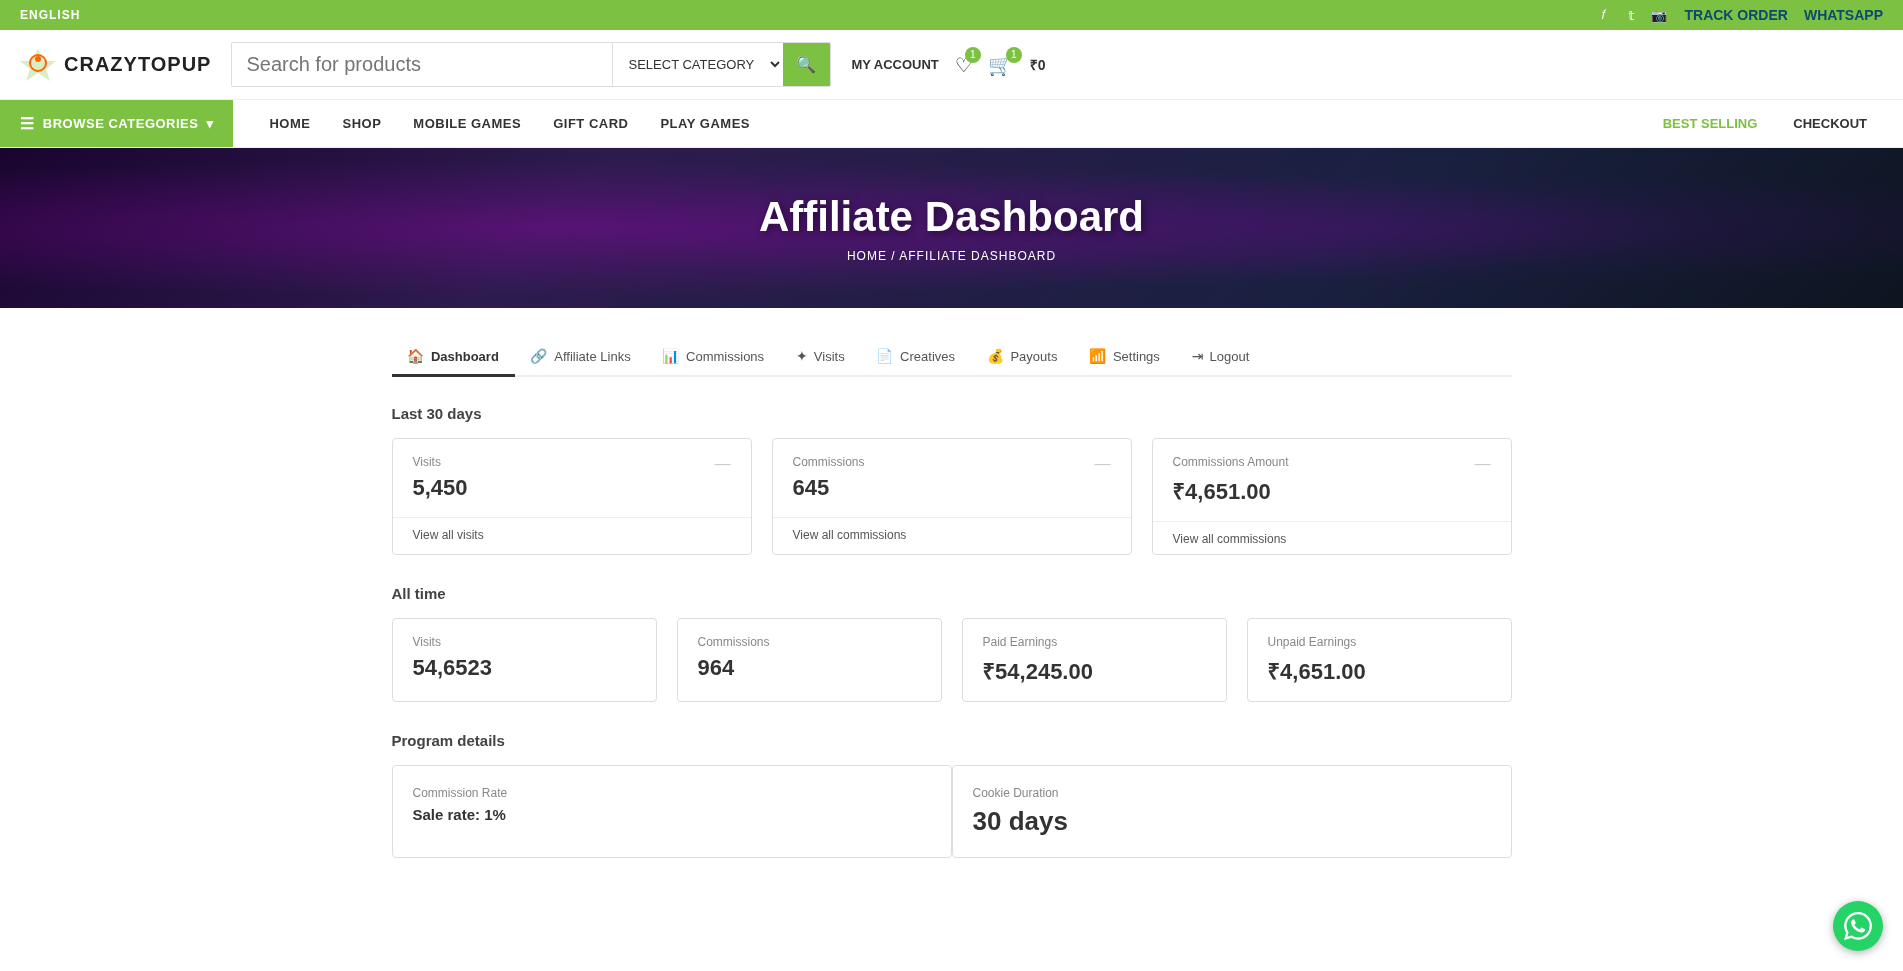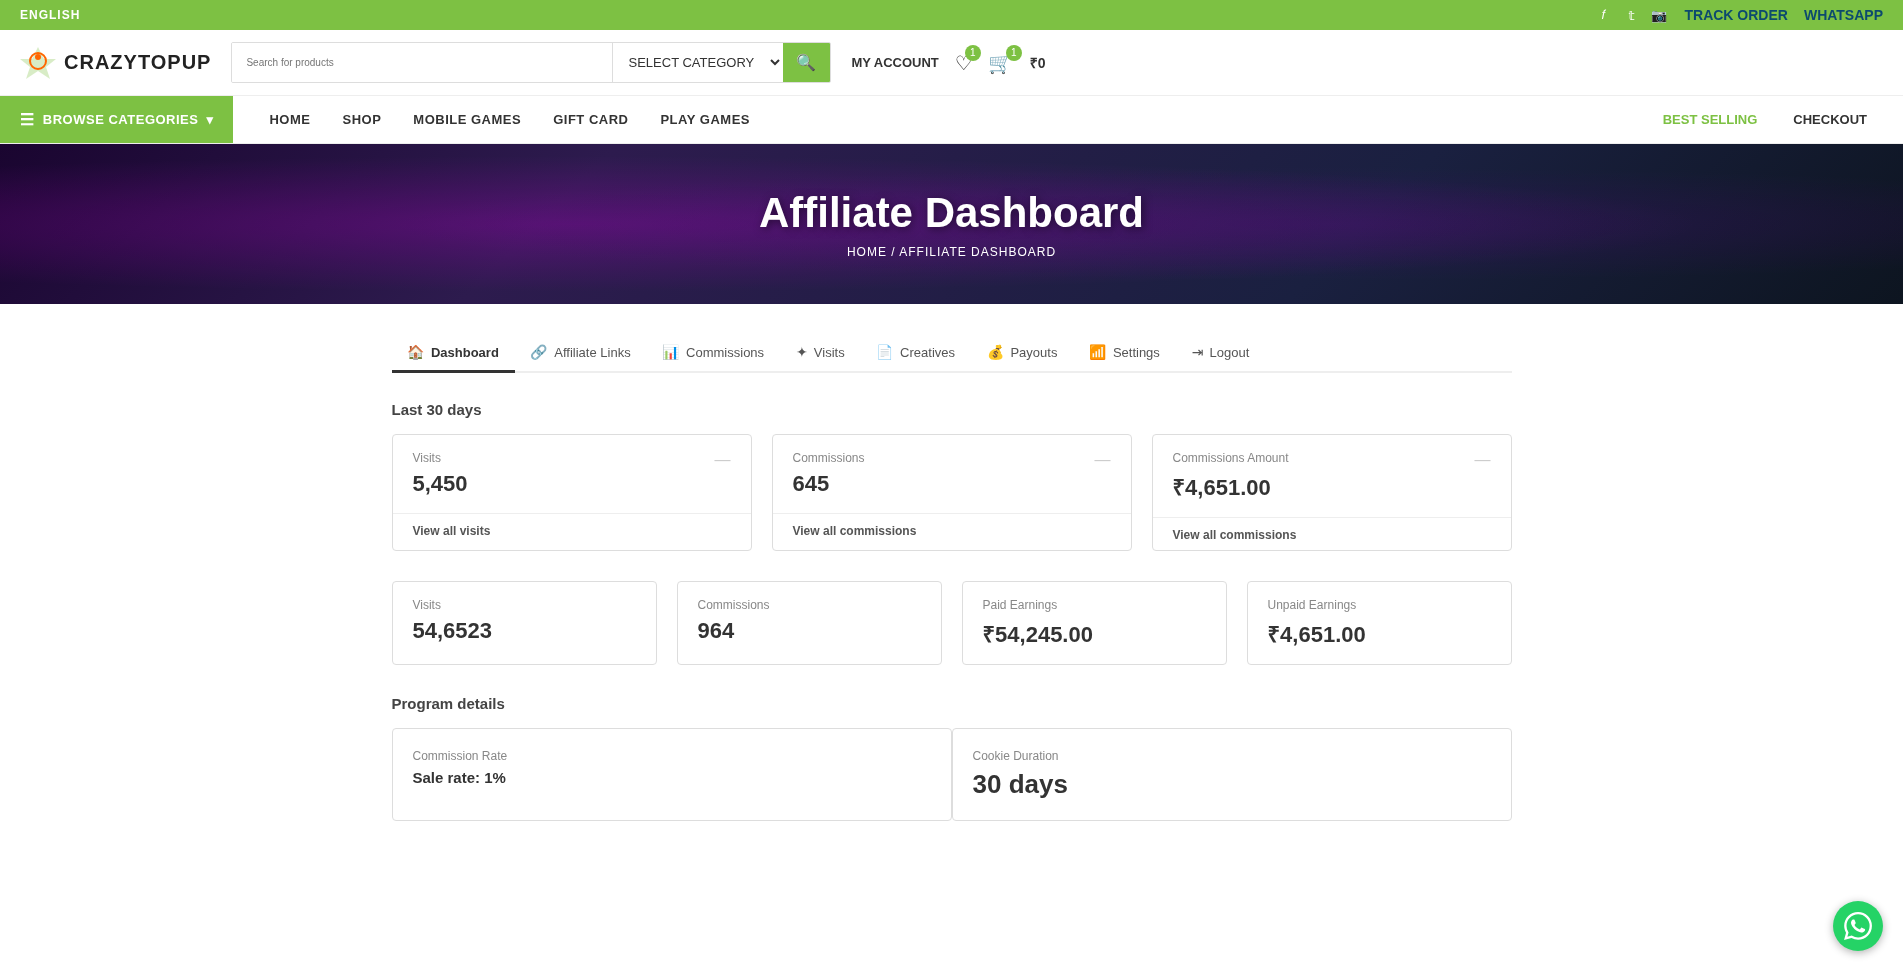--- a/index.html
+++ b/index.html
@@ -39,21 +39,21 @@
       border: 1px solid #ddd;
       border-radius: 2px;
       overflow: hidden;
       max-width: 600px;
     }
     .search-input {
       flex: 1;
       padding: 10px 14px;
       border: none;
       outline: none;
-      font-size: 10px;
+      font-size: 20px;
       color: #c2410c;
     }
     .category-select {
       border: none;
       border-left: 1px solid #ddd;
       padding: 10px 12px;
       background: #fff;
       font-size: 13px;
       color: #333;
       cursor: pointer;
@@ -240,21 +240,20 @@
       display: flex;
       justify-content: space-between;
       align-items: flex-start;
     }
     .stat-label { font-size: 12px; color: #888; margin-bottom: 6px; }
     .stat-value { font-size: 22px; font-weight: bold; color: #333; }
     .stat-icon { color: #ccc; font-size: 16px; }
     .stat-footer {
       border-top: 1px solid #eee;
       padding: 8px 20px;
-      font-weight: bold;
     }
     .stat-link { font-size: 12px; color: #555; text-decoration: none; cursor: pointer; }
 
     
     .program-grid {
       display: grid;
       grid-template-columns: repeat(2, 1fr);
     }
     .program-card {
       border: 1px solid #ddd;
@@ -427,20 +426,21 @@
           <div class="stat-value">₹4,651.00</div>
         </div>
         <span class="stat-icon">—</span>
       </div>
       <div class="stat-footer">
         <a class="stat-link">View all commissions</a>
       </div>
     </div>
   </div>
 
+  <div class="section-label">All time</div>
   <div class="stats-grid-4">
     <div class="stat-card">
       <div class="stat-card-body">
         <div>
           <div class="stat-label">Visits</div>
           <div class="stat-value">54,6523</div>
         </div>
       </div>
     </div>
     <div class="stat-card">

